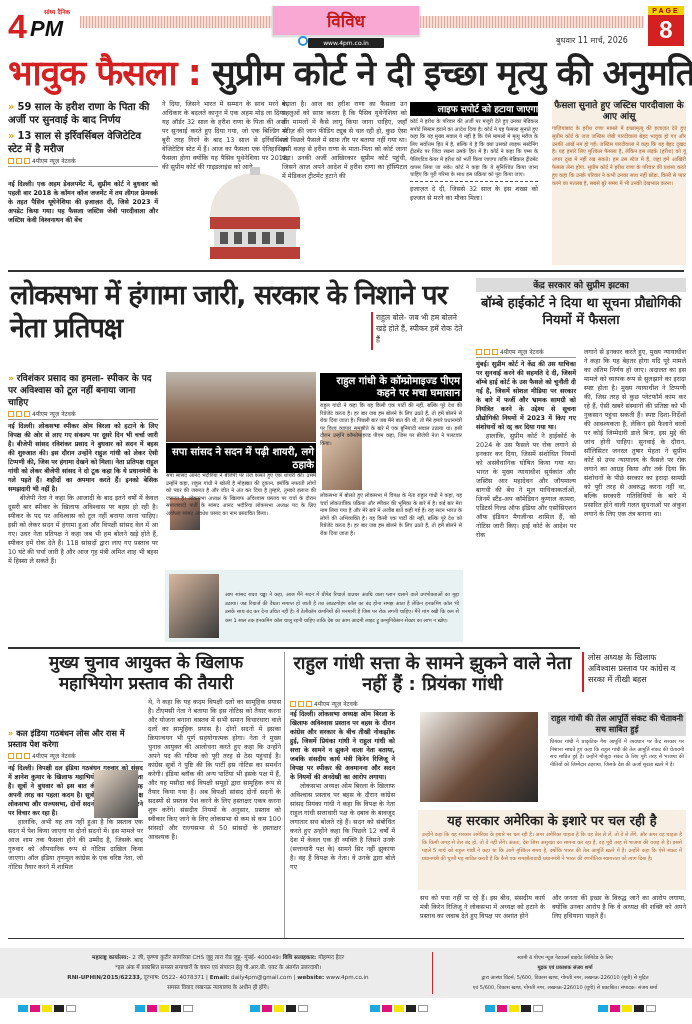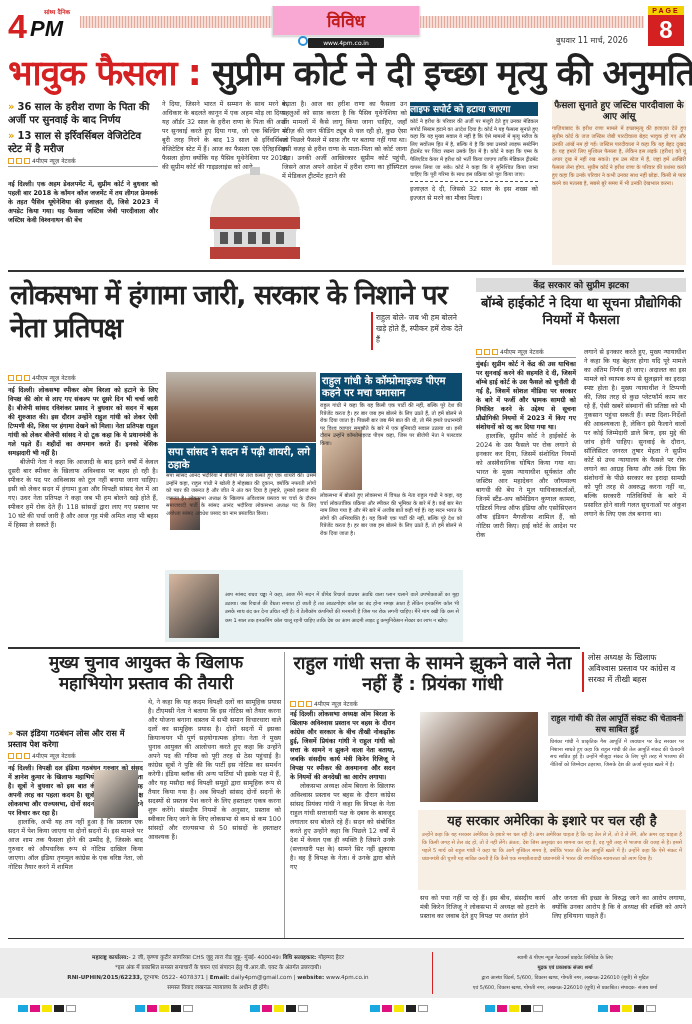--- a/index.html
+++ b/index.html
@@ -20,21 +20,21 @@
 .date{left:556px;top:34px;font-size:8px;color:#333}
 .h1{left:8px;top:52px;width:680px;font:900 35px/42px "DejaVu Sans",sans-serif;white-space:nowrap;letter-spacing:-1px}
 .h1 .red{color:#d42020}
 .h1 .blk{color:#222}
 .bul{font-weight:700;color:#222}
 .bul .ar{color:#e0a000;font-weight:900;margin-right:3px}
 .byline{font-size:6px;color:#333;display:flex;align-items:center;gap:2px;border-bottom:1px solid #999;padding-bottom:1px}
 .byline .sq{width:6px;height:6px;border:1px solid #e8a020;display:inline-block}
 .body{font-size:6.4px;line-height:9px;color:#333;text-align:justify}
 .body.bold{font-weight:700;color:#222}
-.redbar{background:#0c4a6e;color:#fff;font-weight:700;text-align:left}
+.redbar{background:#000000;color:#fff;font-weight:700;text-align:right}
 .greybar{background:#dcdcdc;color:#222;font-weight:700;text-align:center}
 .beige{background:#f7efe3}
 .rule{position:absolute;height:2px;background:#333}
 .vline{position:absolute;width:2px;background:#d42020}
 .photo{position:absolute;background:linear-gradient(135deg,#c8b8a8,#7a6a5a)}
 .footer{left:0;top:948px;width:692px;height:50px;background:#ececec}
 .footer .l{position:absolute;left:8px;top:4px;width:420px;font-size:5.6px;line-height:10px;text-align:center;color:#333}
 .footer .r{position:absolute;left:440px;top:4px;width:250px;font-size:5px;line-height:10px;text-align:center;color:#333}
 .footer .sep{position:absolute;left:432px;top:4px;width:1px;height:42px;background:#d42020}
 .cmyk{position:absolute;top:1005px;display:flex;gap:2px}
@@ -57,21 +57,21 @@
 <div class="abs pagebox">
   <div class="pl">PAGE</div>
   <div class="pn">8</div>
 </div>
 
 <div class="abs h1">
   <span class="red">भावुक फैसला :</span>
   <span class="blk">सुप्रीम कोर्ट ने दी इच्छा मृत्यु की अनुमति</span>
 </div>
 <div class="abs" style="left:8px;top:100px;width:150px">
-  <div class="bul" style="font-size:10px;line-height:13px"><span class="ar">»</span><span>36 साल के हरीश राणा के पिता की अर्जी पर सुनवाई के बाद निर्णय</span></div>
+  <div class="bul" style="font-size:10px;line-height:13px"><span class="ar">»</span><span>59 साल के हरीश राणा के पिता की अर्जी पर सुनवाई के बाद निर्णय</span></div>
   <div class="bul" style="font-size:10px;line-height:13px;margin-top:3px"><span class="ar">»</span><span>13 साल से इर्रिवर्सिबल वेजिटेटिव स्टेट में है मरीज</span></div>
   <div class="byline" style="margin-top:2px">
       <span class="sq"></span>
       <span class="sq"></span>
       <span class="sq"></span>
       <span>4पीएम न्यूज़ नेटवर्क</span>
     </div>
 </div>
 <div class="abs body bold" style="left:8px;top:180px;width:150px">नई दिल्ली। एक अहम डेवलपमेंट में, सुप्रीम कोर्ट ने बुधवार को पहली बार 2018 के कॉमन कॉज जजमेंट में तय लीगल फ्रेमवर्क के तहत पैसिव यूथेनेशिया की इजाज़त दी, जिसे 2023 में अपडेट किया गया। यह फैसला जस्टिस जेबी पारदीवाला और जस्टिस केवी विश्वनाथन की बेंच</div>
 <div class="abs body" style="left:162px;top:100px;width:125px">ने दिया, जिसने भारत में सम्मान के साथ मरने के अधिकार के बदलते कानून में एक अहम मोड़ ला दिया। यह ऑर्डर 32 साल के हरीश राणा के पिता की अर्जी पर सुनवाई करते हुए दिया गया, जो एक बिल्डिंग से बुरी तरह गिरने के बाद 13 साल से इर्रिवर्सिबल वेजिटेटिव स्टेट में हैं। आज का फैसला एक ऐतिहासिक फैसला होगा क्योंकि यह पैसिव यूथेनेशिया पर 2018 की सुप्रीम कोर्ट की गाइडलाइंस को आगे</div>
@@ -96,20 +96,21 @@
 <div class="abs beige" style="left:552px;top:100px;width:134px;height:165px;">
   <div style="font-weight:700;font-size:9px;line-height:11px;text-align:center;color:#222">फैसला सुनाते हुए जस्टिस पारदीवाला के आए आंसू</div>
   <div class="body" style="font-size:5.2px;line-height:7.8px;margin-top:3px;color:#a63">गाज़ियाबाद के हरीश राणा मामले में इच्छामृत्यु की इजाज़त देते हुए सुप्रीम कोर्ट के जज जस्टिस जेबी पारदीवाला बेहद भावुक हो गए और उनकी आंखें नम हो गईं। जस्टिस पारदीवाला ने कहा कि यह बेहद दुखद है। यह हमारे लिए मुश्किल फैसला है, लेकिन इस लड़के (हरीश) को यूं अपार दुख में नहीं रख सकते। हम उस स्टेज में हैं, जहां हमें आखिरी फैसला लेना होगा. सुप्रीम कोर्ट ने हरीश राणा के परिवार की प्रशंसा करते हुए कहा कि उनके परिवार ने कभी उनका साथ नहीं छोड़ा. किसी से प्यार करने का मतलब है, सबसे बुरे समय में भी उनकी देखभाल करना।</div>
 </div>
 <div class="rule" style="left:8px;top:270px;width:676px"></div>
 
 <div class="abs" style="left:10px;top:278px;width:440px;font:900 27px/33px 'DejaVu Sans',sans-serif;color:#222;letter-spacing:-1px">लोकसभा में हंगामा जारी, सरकार के निशाने पर नेता प्रतिपक्ष</div>
 <div class="vline" style="left:371px;top:312px;height:38px"></div>
 <div class="abs" style="left:376px;top:312px;width:88px;font-size:7.5px;line-height:11px;color:#333">राहुल बोले- जब भी हम बोलने खड़े होते हैं, स्पीकर हमें रोक देते हैं</div>
 <div class="abs" style="left:8px;top:372px;width:150px">
+  <div class="bul" style="font-size:9px;line-height:12px"><span class="ar">»</span><span>रविशंकर प्रसाद का हमला- स्पीकर के पद पर अविश्वास को टूल नहीं बनाया जाना चाहिए</span></div>
   <div class="byline" style="margin-top:2px">
       <span class="sq"></span>
       <span class="sq"></span>
       <span class="sq"></span>
       <span>4पीएम न्यूज़ नेटवर्क</span>
     </div>
   <div class="body bold" style="margin-top:2px">नई दिल्ली। लोकसभा स्पीकर ओम बिरला को हटाने के लिए विपक्ष की ओर से लाए गए संकल्प पर दूसरे दिन भी चर्चा जारी है। बीजेपी सांसद रविशंकर प्रसाद ने बुधवार को सदन में बहस की शुरुआत की। इस दौरान उन्होंने राहुल गांधी को लेकर ऐसी टिप्पणी की, जिस पर हंगामा देखने को मिला। नेता प्रतिपक्ष राहुल गांधी को लेकर बीजेपी सांसद ने दो टूक कहा कि ये प्रधानमंत्री के गले पड़ते हैं। शहीदों का अपमान करते हैं। इनको बेसिक समझदारी भी नहीं है।</div>
   <div class="body" style="text-indent:12px">बीजेपी नेता ने कहा कि आजादी के बाद इतने वर्षों में केवल दूसरी बार स्पीकर के खिलाफ अविश्वास पर बहस हो रही है। स्पीकर के पद पर अविश्वास को टूल नहीं बनाया जाना चाहिए। इसी को लेकर सदन में हंगामा हुआ और विपक्षी सांसद वेल में आ गए। उधर नेता प्रतिपक्ष ने कहा जब भी हम बोलने खड़े होते हैं, स्पीकर हमें रोक देते हैं। 118 सांसदों द्वारा लाए गए प्रस्ताव पर 10 घंटे की चर्चा जारी है और आज गृह मंत्री अमित शाह भी बहस में हिस्सा ले सकते हैं।</div>
 </div>
 <div class="photo" style="left:166px;top:372px;width:150px;height:70px;background:linear-gradient(180deg,#bfb8ae,#8a6a55 60%,#6a4b3a)"></div>

